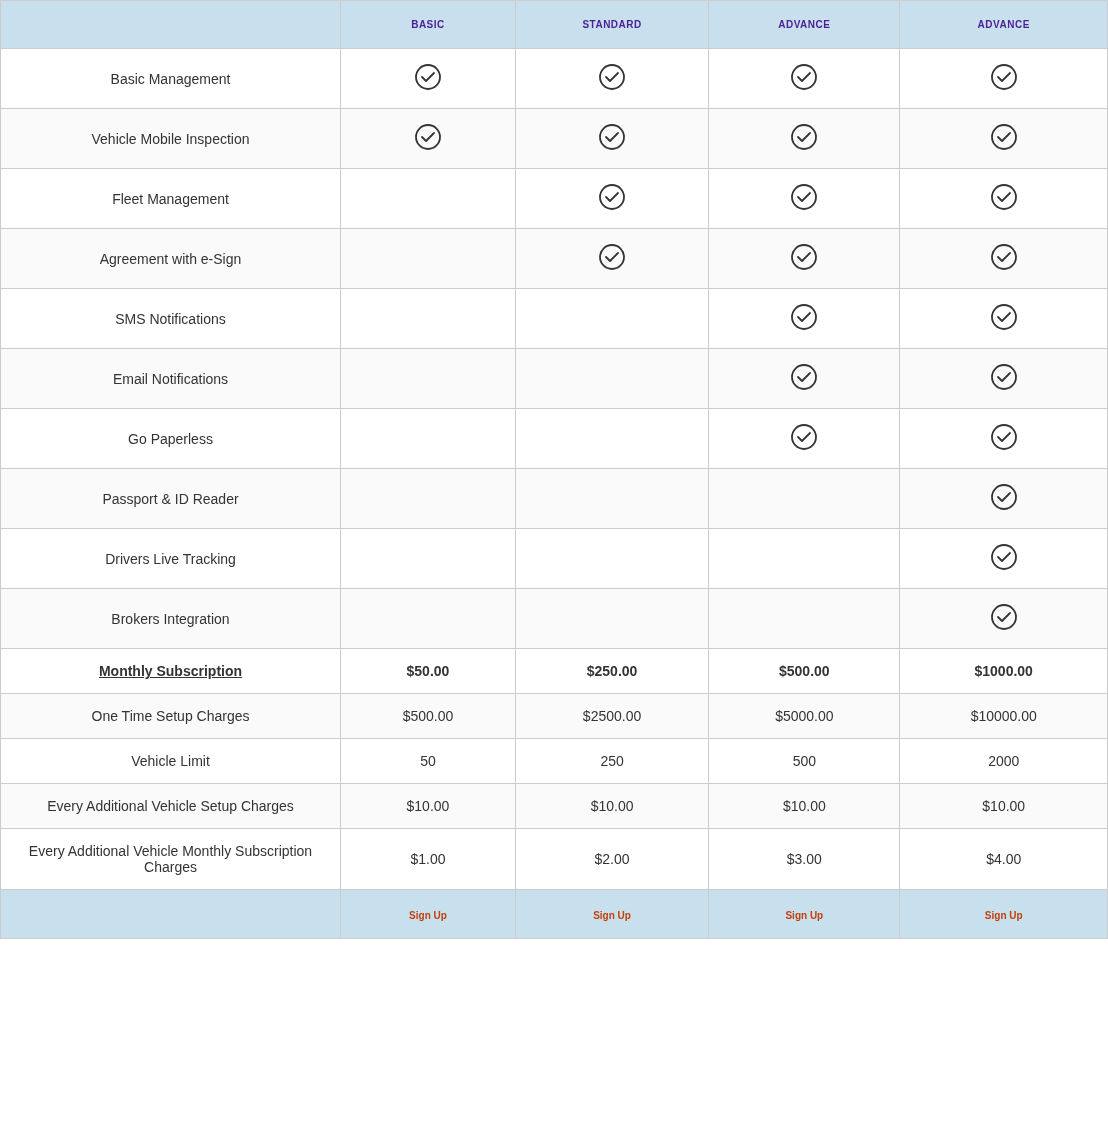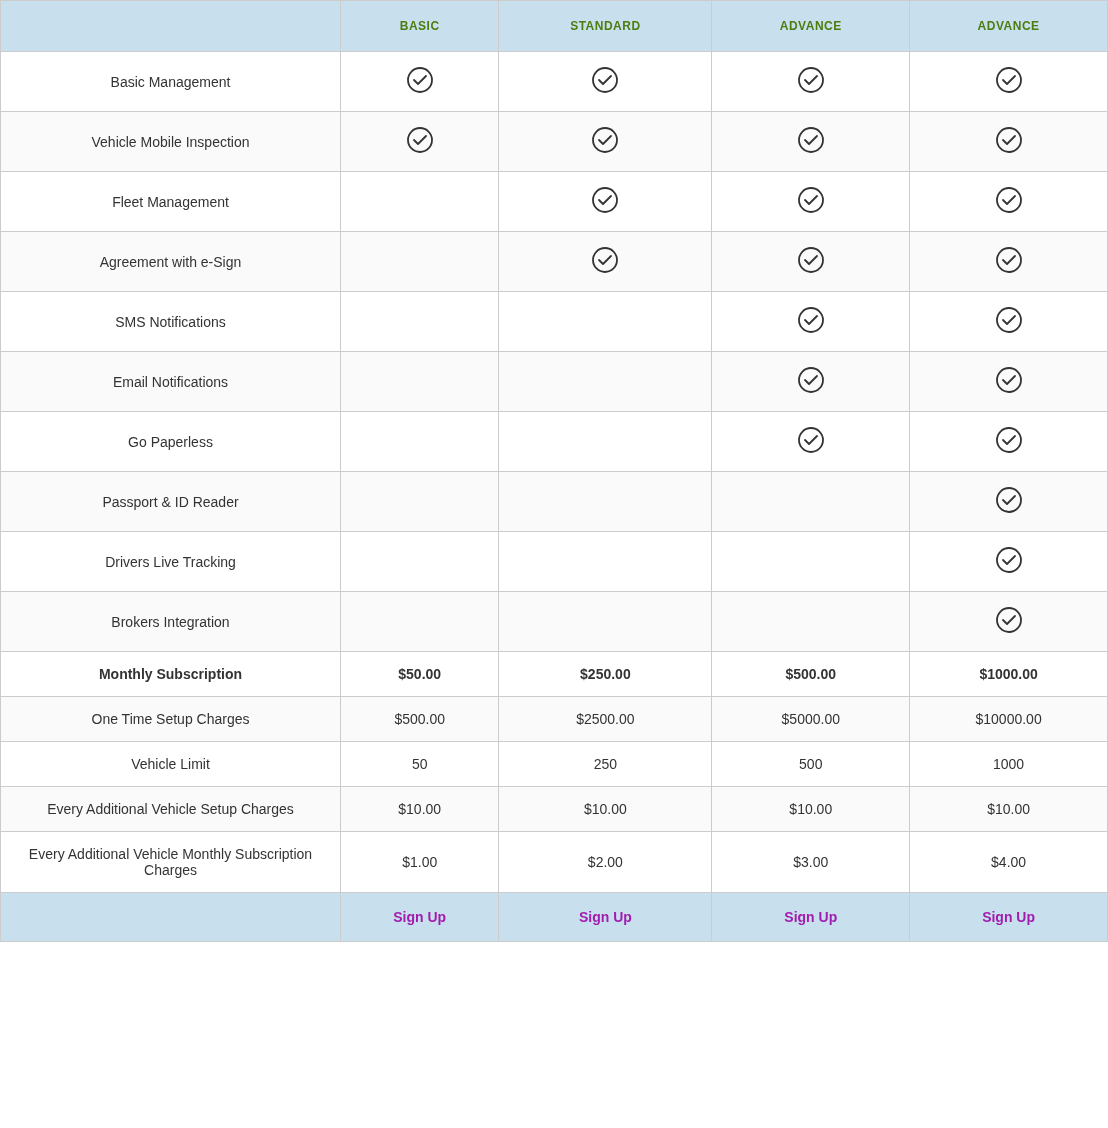--- a/index.html
+++ b/index.html
@@ -30,24 +30,24 @@
     }
 
     .pricing-table td:first-child {
       text-align: center;
       width: 340px;
     }
 
     .header-row th {
       background-color: #c8e0ed;
       font-weight: bold;
-      font-size: 12px;
-      color: #4d7c0f;
+      font-size: 10px;
+      color: #4c1d95;
       letter-spacing: 0.5px;
-      padding: 18px 24px;
+      padding: 18px 16px;
     }
 
     .header-row th:first-child {
       background-color: #c8e0ed;
     }
 
     .feature-row td {
       background-color: #fff;
     }
 
@@ -66,31 +66,32 @@
       height: 28px;
     }
 
     .monthly-row td {
       font-weight: bold;
       background-color: #fff;
     }
 
     .monthly-row td:first-child {
       font-weight: bold;
+      text-decoration: underline;
     }
 
     .footer-row td {
       background-color: #c8e0ed;
       padding: 16px;
     }
 
     .signup-btn {
-      color: #a21caf;
+      color: #c2410c;
       font-weight: bold;
-      font-size: 14px;
+      font-size: 10px;
       background: none;
       border: none;
       cursor: pointer;
       text-decoration: none;
     }
   </style>
 </head>
 <body>
 
 <table class="pricing-table">
@@ -302,21 +303,21 @@
     <td>$500.00</td>
     <td>$2500.00</td>
     <td>$5000.00</td>
     <td>$10000.00</td>
   </tr>
       <tr class="feature-row">
     <td>Vehicle Limit</td>
     <td>50</td>
     <td>250</td>
     <td>500</td>
-    <td>1000</td>
+    <td>2000</td>
   </tr>
       <tr class="feature-row">
     <td>Every Additional Vehicle Setup Charges</td>
     <td>$10.00</td>
     <td>$10.00</td>
     <td>$10.00</td>
     <td>$10.00</td>
   </tr>
       <tr class="feature-row">
     <td>Every Additional Vehicle Monthly Subscription Charges</td>

